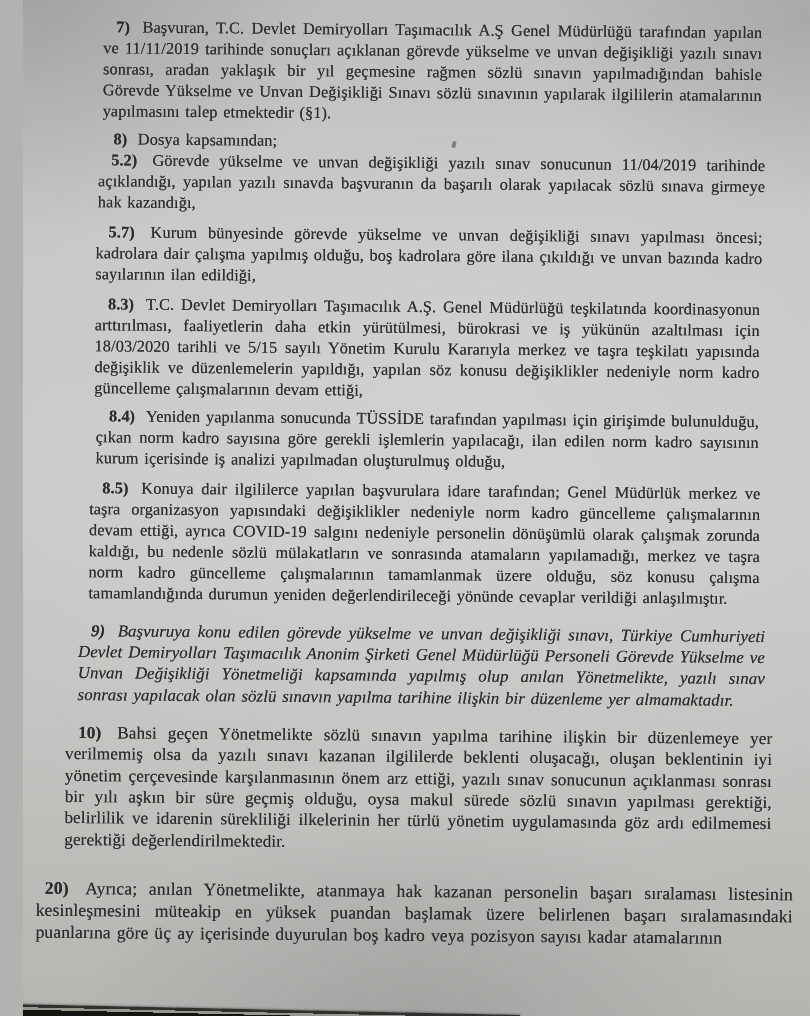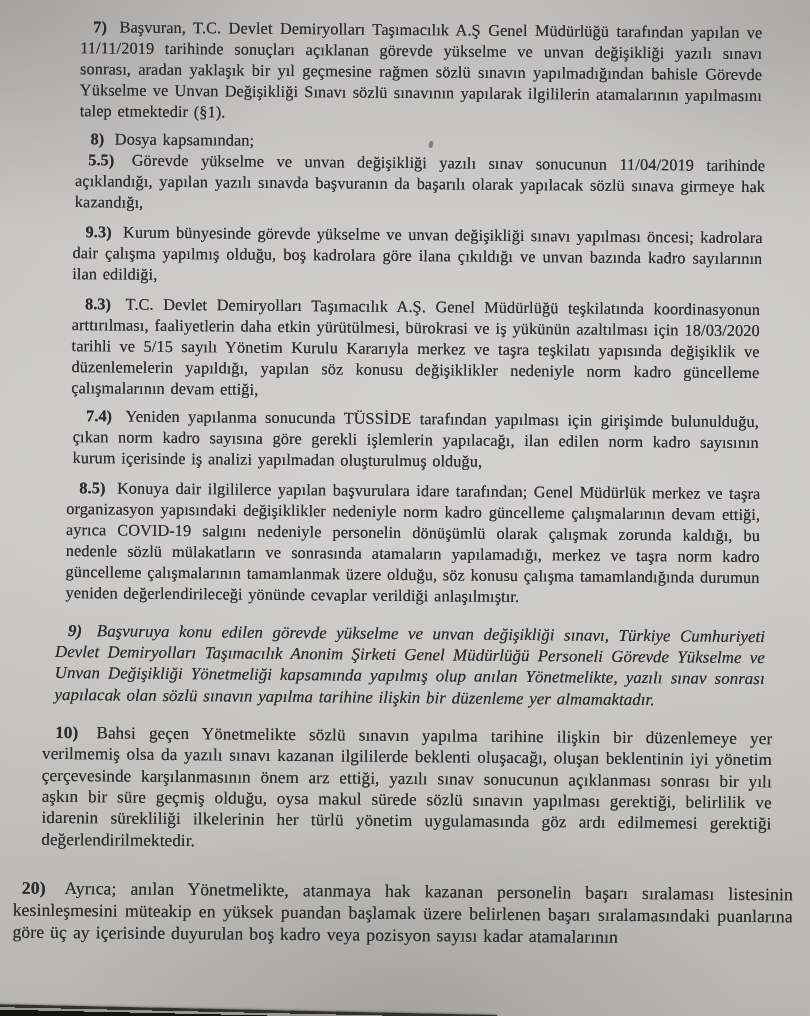--- a/index.html
+++ b/index.html
@@ -15,20 +15,21 @@
   
   .photo {
     position: absolute; inset: 0;
     background:
       radial-gradient(55% 35% at 0% 0%, rgba(0,0,0,0.13), rgba(0,0,0,0) 70%),
       radial-gradient(45% 25% at 100% 2%, rgba(0,0,0,0.10), rgba(0,0,0,0) 75%),
       radial-gradient(60% 30% at 50% 100%, rgba(0,0,0,0.10), rgba(0,0,0,0) 70%),
       radial-gradient(120% 80% at 55% 42%, rgba(255,255,255,0.16), rgba(255,255,255,0) 65%),
       linear-gradient(180deg, #bcbbb9 0%, #c7c6c4 22%, #cac9c7 52%, #c0bfbc 80%, #b6b5b2 100%);
     overflow: hidden;
+    margin-left: 23px;
   }
   .sheet {
     position: absolute; inset: 0;
     padding-top: 19px;
     transform: rotate(0.5deg);
     transform-origin: 50% 30%;
   }
   .para {
     margin: 0;
     text-align: justify;
@@ -77,27 +78,27 @@
 </head>
 <body>
 
 <div class="photo">
   <div class="sheet">
 
   <p class="para p0"><span class="pnum">7) </span><span class="ptext">Başvuran, T.C. Devlet Demiryolları Taşımacılık A.Ş Genel Müdürlüğü tarafından yapılan ve 11/11/2019 tarihinde sonuçları açıklanan görevde yükselme ve unvan değişikliği yazılı sınavı sonrası, aradan yaklaşık bir yıl geçmesine rağmen sözlü sınavın yapılmadığından bahisle Görevde Yükselme ve Unvan Değişikliği Sınavı sözlü sınavının yapılarak ilgililerin atamalarının yapılmasını talep etmektedir (§1).</span></p>
 
   <p class="para p1"><span class="pnum">8) </span><span class="ptext">Dosya kapsamından;</span></p>
 
-  <p class="para p2"><span class="pnum">5.5) </span><span class="ptext">Görevde yükselme ve unvan değişikliği yazılı sınav sonucunun 11/04/2019 tarihinde açıklandığı, yapılan yazılı sınavda başvuranın da başarılı olarak yapılacak sözlü sınava girmeye hak kazandığı,</span></p>
+  <p class="para p2"><span class="pnum">5.2) </span><span class="ptext">Görevde yükselme ve unvan değişikliği yazılı sınav sonucunun 11/04/2019 tarihinde açıklandığı, yapılan yazılı sınavda başvuranın da başarılı olarak yapılacak sözlü sınava girmeye hak kazandığı,</span></p>
 
-  <p class="para p3"><span class="pnum">9.3) </span><span class="ptext">Kurum bünyesinde görevde yükselme ve unvan değişikliği sınavı yapılması öncesi; kadrolara dair çalışma yapılmış olduğu, boş kadrolara göre ilana çıkıldığı ve unvan bazında kadro sayılarının ilan edildiği,</span></p>
+  <p class="para p3"><span class="pnum">5.7) </span><span class="ptext">Kurum bünyesinde görevde yükselme ve unvan değişikliği sınavı yapılması öncesi; kadrolara dair çalışma yapılmış olduğu, boş kadrolara göre ilana çıkıldığı ve unvan bazında kadro sayılarının ilan edildiği,</span></p>
 
   <p class="para p4"><span class="pnum">8.3) </span><span class="ptext">T.C. Devlet Demiryolları Taşımacılık A.Ş. Genel Müdürlüğü teşkilatında koordinasyonun arttırılması, faaliyetlerin daha etkin yürütülmesi, bürokrasi ve iş yükünün azaltılması için 18/03/2020 tarihli ve 5/15 sayılı Yönetim Kurulu Kararıyla merkez ve taşra teşkilatı yapısında değişiklik ve düzenlemelerin yapıldığı, yapılan söz konusu değişiklikler nedeniyle norm kadro güncelleme çalışmalarının devam ettiği,</span></p>
 
-  <p class="para p5"><span class="pnum">7.4) </span><span class="ptext">Yeniden yapılanma sonucunda TÜSSİDE tarafından yapılması için girişimde bulunulduğu, çıkan norm kadro sayısına göre gerekli işlemlerin yapılacağı, ilan edilen norm kadro sayısının kurum içerisinde iş analizi yapılmadan oluşturulmuş olduğu,</span></p>
+  <p class="para p5"><span class="pnum">8.4) </span><span class="ptext">Yeniden yapılanma sonucunda TÜSSİDE tarafından yapılması için girişimde bulunulduğu, çıkan norm kadro sayısına göre gerekli işlemlerin yapılacağı, ilan edilen norm kadro sayısının kurum içerisinde iş analizi yapılmadan oluşturulmuş olduğu,</span></p>
 
   <p class="para p6"><span class="pnum">8.5) </span><span class="ptext">Konuya dair ilgililerce yapılan başvurulara idare tarafından; Genel Müdürlük merkez ve taşra organizasyon yapısındaki değişiklikler nedeniyle norm kadro güncelleme çalışmalarının devam ettiği, ayrıca COVID-19 salgını nedeniyle personelin dönüşümlü olarak çalışmak zorunda kaldığı, bu nedenle sözlü mülakatların ve sonrasında atamaların yapılamadığı, merkez ve taşra norm kadro güncelleme çalışmalarının tamamlanmak üzere olduğu, söz konusu çalışma tamamlandığında durumun yeniden değerlendirileceği yönünde cevaplar verildiği anlaşılmıştır.</span></p>
 
   <p class="para p7 italic"><span class="pnum">9) </span><span class="ptext">Başvuruya konu edilen görevde yükselme ve unvan değişikliği sınavı, Türkiye Cumhuriyeti Devlet Demiryolları Taşımacılık Anonim Şirketi Genel Müdürlüğü Personeli Görevde Yükselme ve Unvan Değişikliği Yönetmeliği kapsamında yapılmış olup anılan Yönetmelikte, yazılı sınav sonrası yapılacak olan sözlü sınavın yapılma tarihine ilişkin bir düzenleme yer almamaktadır.</span></p>
 
   <p class="para p8"><span class="pnum">10) </span><span class="ptext">Bahsi geçen Yönetmelikte sözlü sınavın yapılma tarihine ilişkin bir düzenlemeye yer verilmemiş olsa da yazılı sınavı kazanan ilgililerde beklenti oluşacağı, oluşan beklentinin iyi yönetim çerçevesinde karşılanmasının önem arz ettiği, yazılı sınav sonucunun açıklanması sonrası bir yılı aşkın bir süre geçmiş olduğu, oysa makul sürede sözlü sınavın yapılması gerektiği, belirlilik ve idarenin sürekliliği ilkelerinin her türlü yönetim uygulamasında göz ardı edilmemesi gerektiği değerlendirilmektedir.</span></p>
 
   <p class="para p9"><span class="pnum">20) </span><span class="ptext">Ayrıca; anılan Yönetmelikte, atanmaya hak kazanan personelin başarı sıralaması listesinin kesinleşmesini müteakip en yüksek puandan başlamak üzere belirlenen başarı sıralamasındaki puanlarına göre üç ay içerisinde duyurulan boş kadro veya pozisyon sayısı kadar atamalarının</span></p>
 </div>
   <div class="speck"></div>

